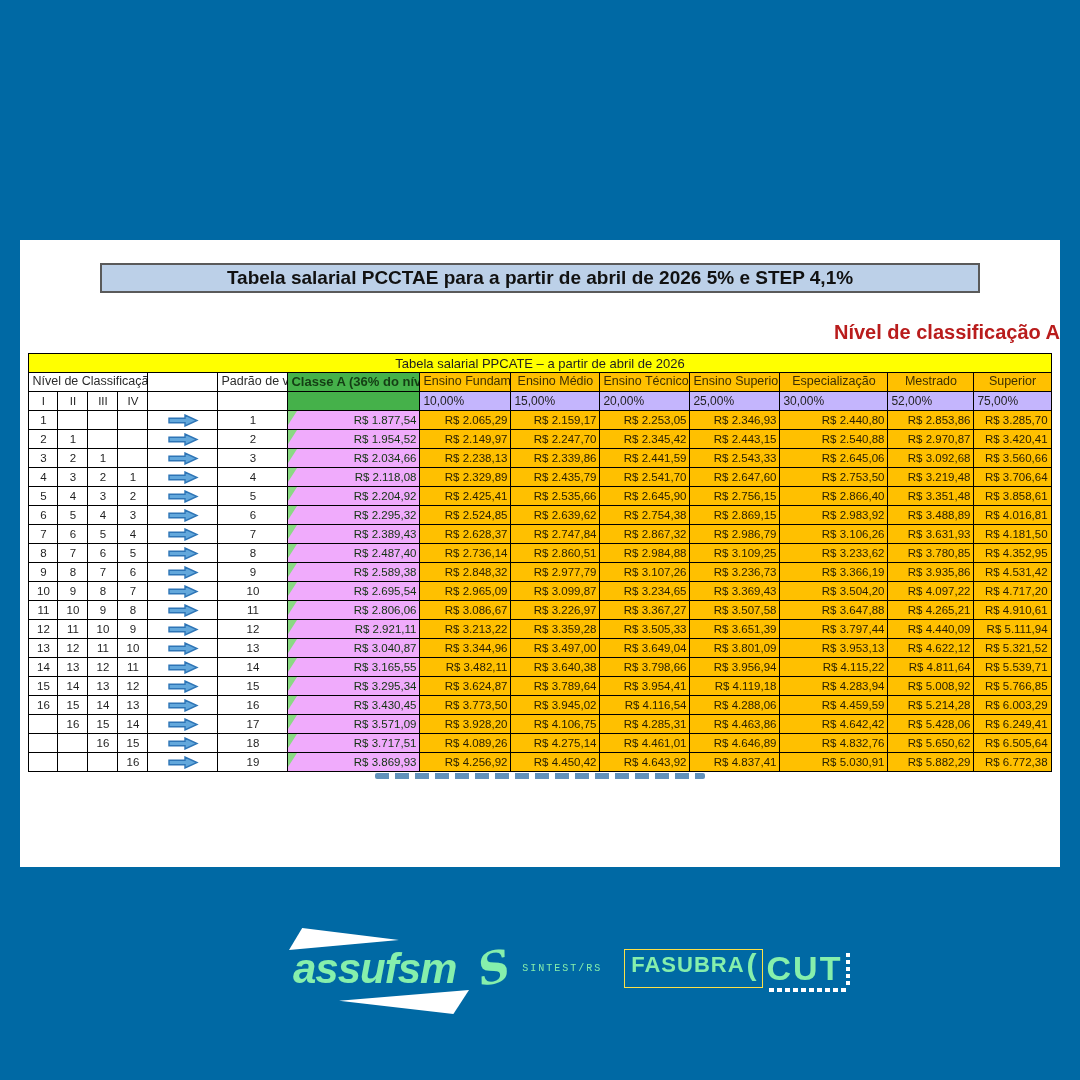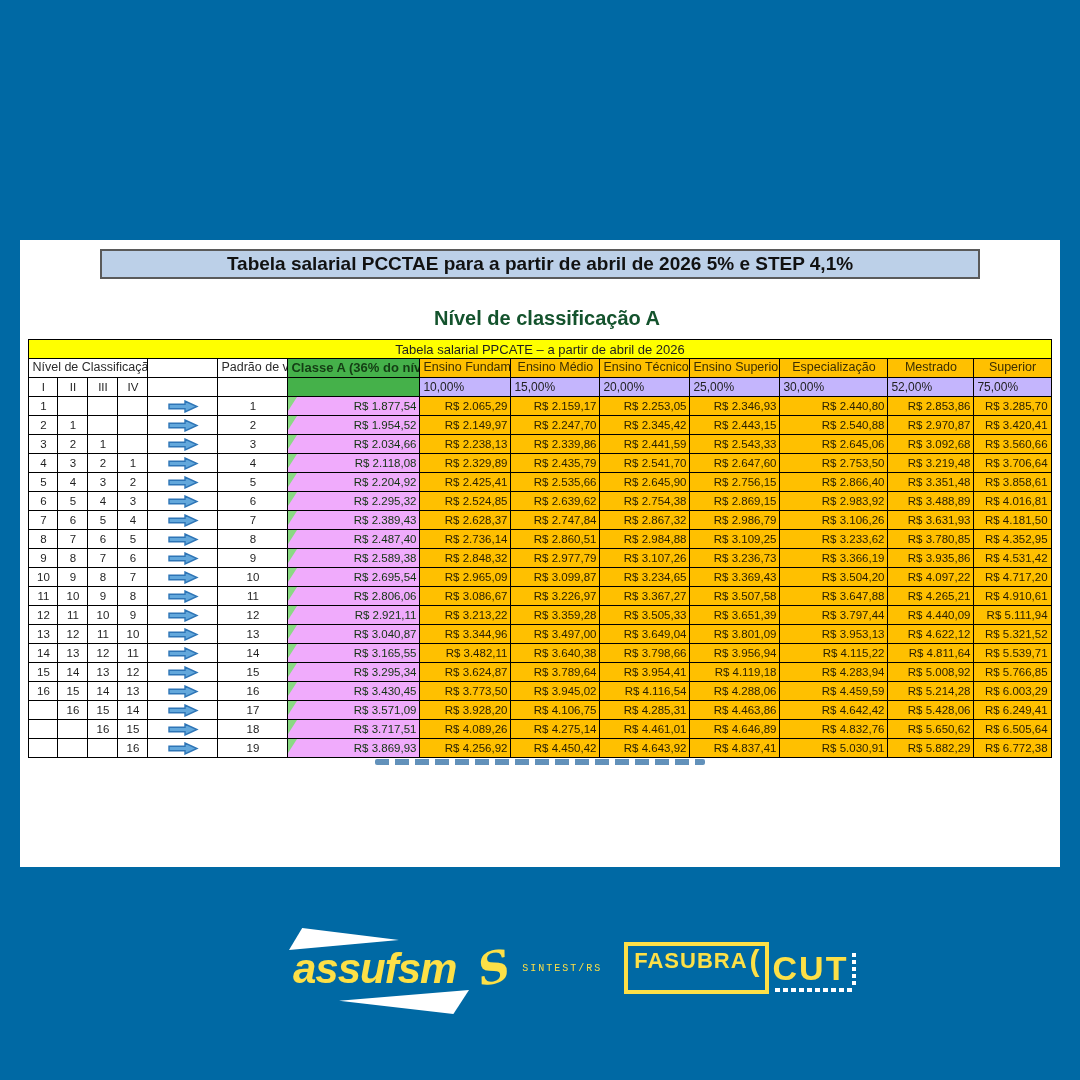--- a/index.html
+++ b/index.html
@@ -7,28 +7,28 @@
     width:1080px;height:1080px;position:relative;
     background:#0069a4;
     font-family:"Liberation Sans","DejaVu Sans",sans-serif;
     color:#1f1f1f;overflow:hidden;
   }
   .panel{
     position:absolute;left:20px;top:240px;width:1040px;height:627px;
     background:#ffffff;
   }
   .title-bar{
-    margin:9px auto 0 auto;width:876px;height:26px;
+    margin:23px auto 0 auto;width:876px;height:26px;
     background:#bcd0e8;border:2px solid #5a5a5a;
     display:flex;align-items:center;justify-content:center;
     font-size:19px;font-weight:bold;color:#111;
   }
   .section-title{
-    margin-top:28px;text-align:center;
-    font-size:20px;font-weight:bold;color:#14532d;margin-left:14px;
+    margin-top:28px;text-align:right;
+    font-size:20px;font-weight:bold;color:#b91c1c;margin-left:14px;
   }
   table.salary{
     border-collapse:collapse;table-layout:fixed;
     margin:9px auto 0 auto;width:1022px;
     font-size:11.5px;
   }
   table.salary td{
     border:1px solid #000;height:18px;padding:0 3px;
     overflow:hidden;white-space:nowrap;
   }
@@ -67,41 +67,41 @@
   td.iq-cell{background:#ffc000;text-align:right;color:#2b2100;}
   .arrow-svg{display:inline-block;vertical-align:middle;}
   .clipped-note{
     margin:1px auto 0 auto;width:330px;height:6px;overflow:hidden;opacity:.75;
     background:repeating-linear-gradient(90deg,#2e6da4 0 14px,transparent 14px 20px);
     border-radius:2px;
   }
   
   .footer-logos{
     position:absolute;left:285px;top:918px;width:520px;height:100px;
-    display:flex;align-items:center;color:#fde047;
+    display:flex;align-items:center;color:#86efac;
   }
   .assufsm{position:relative;font-style:italic;font-weight:bold;font-size:42px;
     letter-spacing:-1px;line-height:1;padding:28px 8px 26px 8px;}
   .assufsm .tri-top{
     position:absolute;left:4px;top:8px;width:110px;height:22px;background:#fff;
     clip-path:polygon(0 100%,100% 55%,12% 0);
   }
   .assufsm .tri-bottom{
     position:absolute;left:54px;bottom:2px;width:130px;height:24px;background:#fff;
     clip-path:polygon(0 45%,100% 0,88% 100%);
   }
   .sintest{display:flex;align-items:center;margin-left:14px;}
   .sintest .s-script{
     font-family:"DejaVu Serif",serif;font-style:italic;font-size:44px;line-height:1;
     transform:rotate(-12deg);font-weight:bold;
   }
   .sintest .s-label{font-size:10px;letter-spacing:2px;margin-left:12px;font-family:Liberation Mono, monospace;}
   .fasubra{
     margin-left:22px;display:flex;align-items:center;
-    border:4px solid #fde047;padding:2px 4px 16px 6px;
+    border:1px solid #fde047;padding:2px 4px 9px 6px;
     font-weight:bold;font-size:22px;letter-spacing:1px;
   }
   .fasubra .paren{font-size:30px;font-weight:bold;margin-left:2px;line-height:.8;}
   .cut{
     margin-left:4px;font-weight:900;font-size:34px;letter-spacing:2px;line-height:1;
     position:relative;padding-right:8px;
   }
   .cut .cut-sub{
     position:absolute;left:2px;bottom:-7px;width:92%;height:4px;
     background:repeating-linear-gradient(90deg,#fff 0 5px,transparent 5px 8px);

